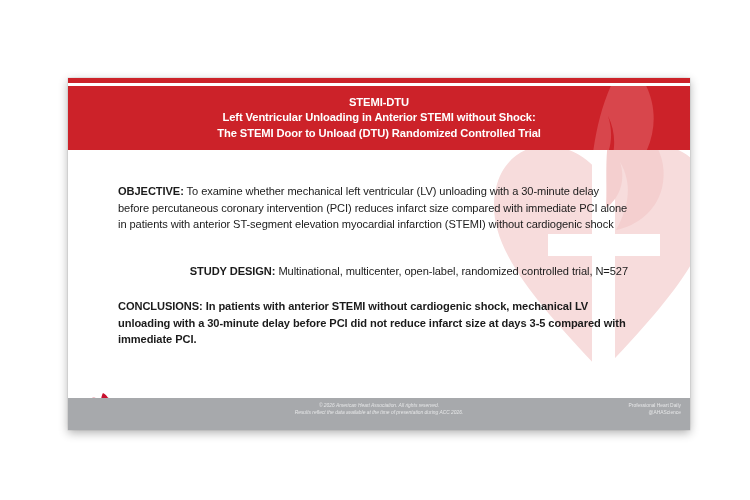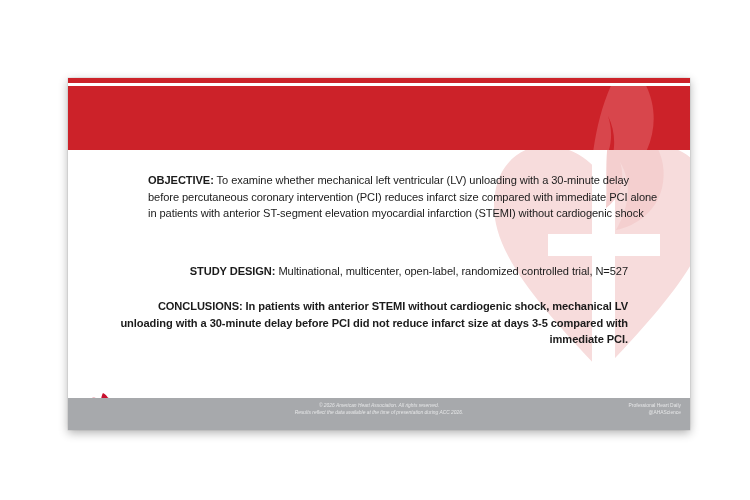--- a/index.html
+++ b/index.html
@@ -107,23 +107,23 @@
     left: 50px;
     width: 510px;
     color: #1b1b1b;
     font-size: 11.1px;
     line-height: 16.6px;
     letter-spacing: -0.08px;
   }
   .para .lead {
     font-weight: bold;
   }
-  #para-objective { top: 22px; margin-left: 30px; }
+  #para-objective { top: 33px; }
   #para-design    { top: 113px; text-align: right; }
-  #para-conclusions { top: 148px; text-align: right; }
+  #para-conclusions { top: 148px; }
 
   
   #aha-logo {
     position: absolute;
     left: 17px;
     bottom: 8px;
     z-index: 4;
     display: flex;
     align-items: center;
     gap: 5px;
@@ -186,20 +186,25 @@
     </g>
     <g fill="#f4cfcf">
       <path d="M142 26 C 176 42, 196 72, 188 104 C 182 128, 162 142, 142 146 C 156 122, 158 98, 146 78 C 152 96, 146 114, 132 124 C 134 96, 128 62, 142 26 Z"></path>
     </g>
   </svg>
 
   <div id="title-banner">
     <svg id="banner-swoosh" viewBox="0 0 120 150" aria-hidden="true">
       <path d="M78 0 C 104 22, 114 58, 98 92 C 88 114, 68 128, 46 134 C 66 108, 72 80, 60 56 C 68 80, 60 104, 42 118 C 46 76, 54 32, 78 0 Z" fill="#d8464c"></path>
     </svg>
+    <div id="title-stack">
+      <div class="title-line">STEMI-DTU</div>
+      <div class="title-line main">Left Ventricular Unloading in Anterior STEMI without Shock:</div>
+      <div class="title-line main">The STEMI Door to Unload (DTU) Randomized Controlled Trial</div>
+    </div>
   </div>
 
   <div id="body-area">
 
     <div class="para" id="para-objective">
       <span class="lead">OBJECTIVE:</span><span> To examine whether mechanical left ventricular (LV) unloading with a 30-minute delay before percutaneous coronary intervention (PCI) reduces infarct size compared with immediate PCI alone in patients with anterior ST-segment elevation myocardial infarction (STEMI) without cardiogenic shock</span>
     </div>
 
     <div class="para" id="para-design">
       <span class="lead">STUDY DESIGN:</span><span> Multinational, multicenter, open-label, randomized controlled trial, N=527</span>

